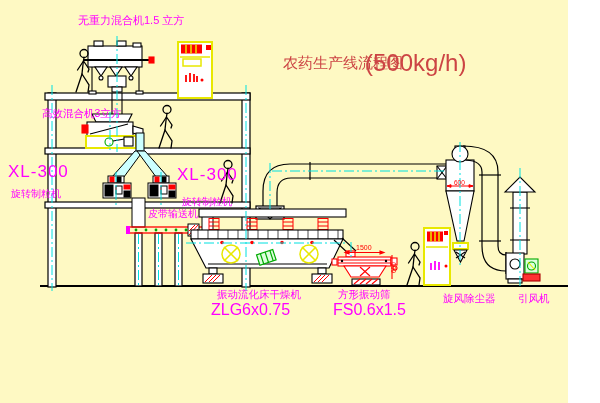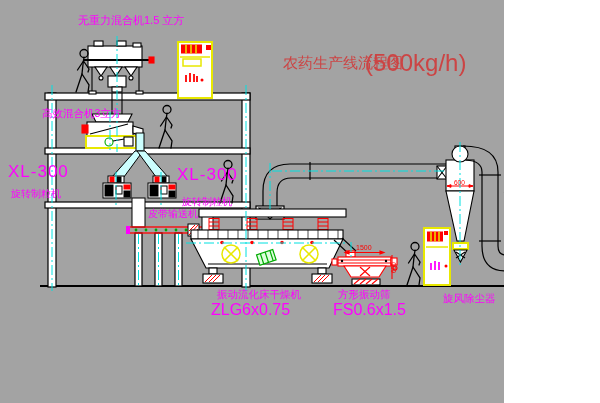--- a/index.html
+++ b/index.html
@@ -1,16 +1,16 @@
 <!DOCTYPE html>
 <html><head>
 <meta charset="utf-8">
 <style>
   html,body{margin:0;padding:0;background:#ffffff;}
-  .canvas{position:relative;width:504px;height:403px;background:#a3a3a3;overflow:hidden;
+  .canvas{position:relative;width:568px;height:403px;background:#fef9c3;overflow:hidden;
           font-family:"Liberation Sans",sans-serif;}
   svg{display:block;}
   text{font-family:"Liberation Sans",sans-serif;}
   .lbl{fill:#ff00ff;}
   .ttl{fill:#cc4444;}
   .dim{fill:#ff0000;}
 </style>
 </head>
 <body>
 

